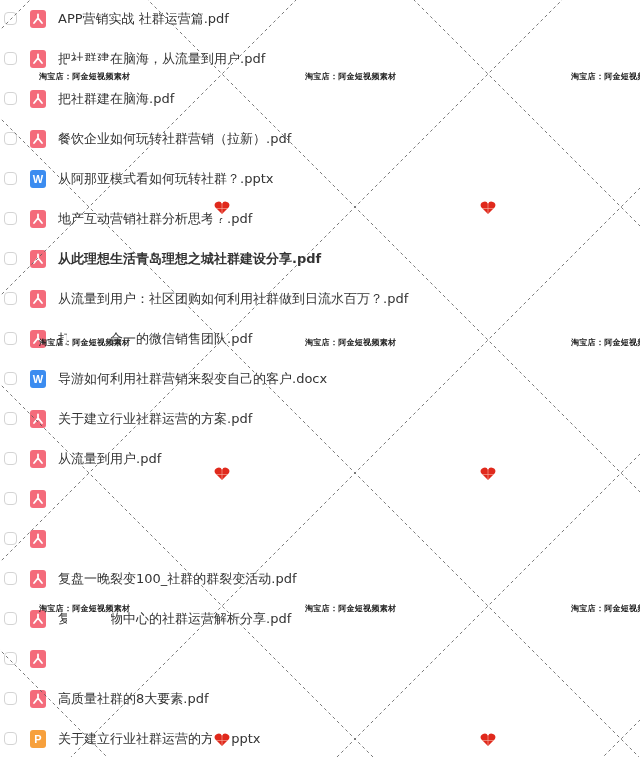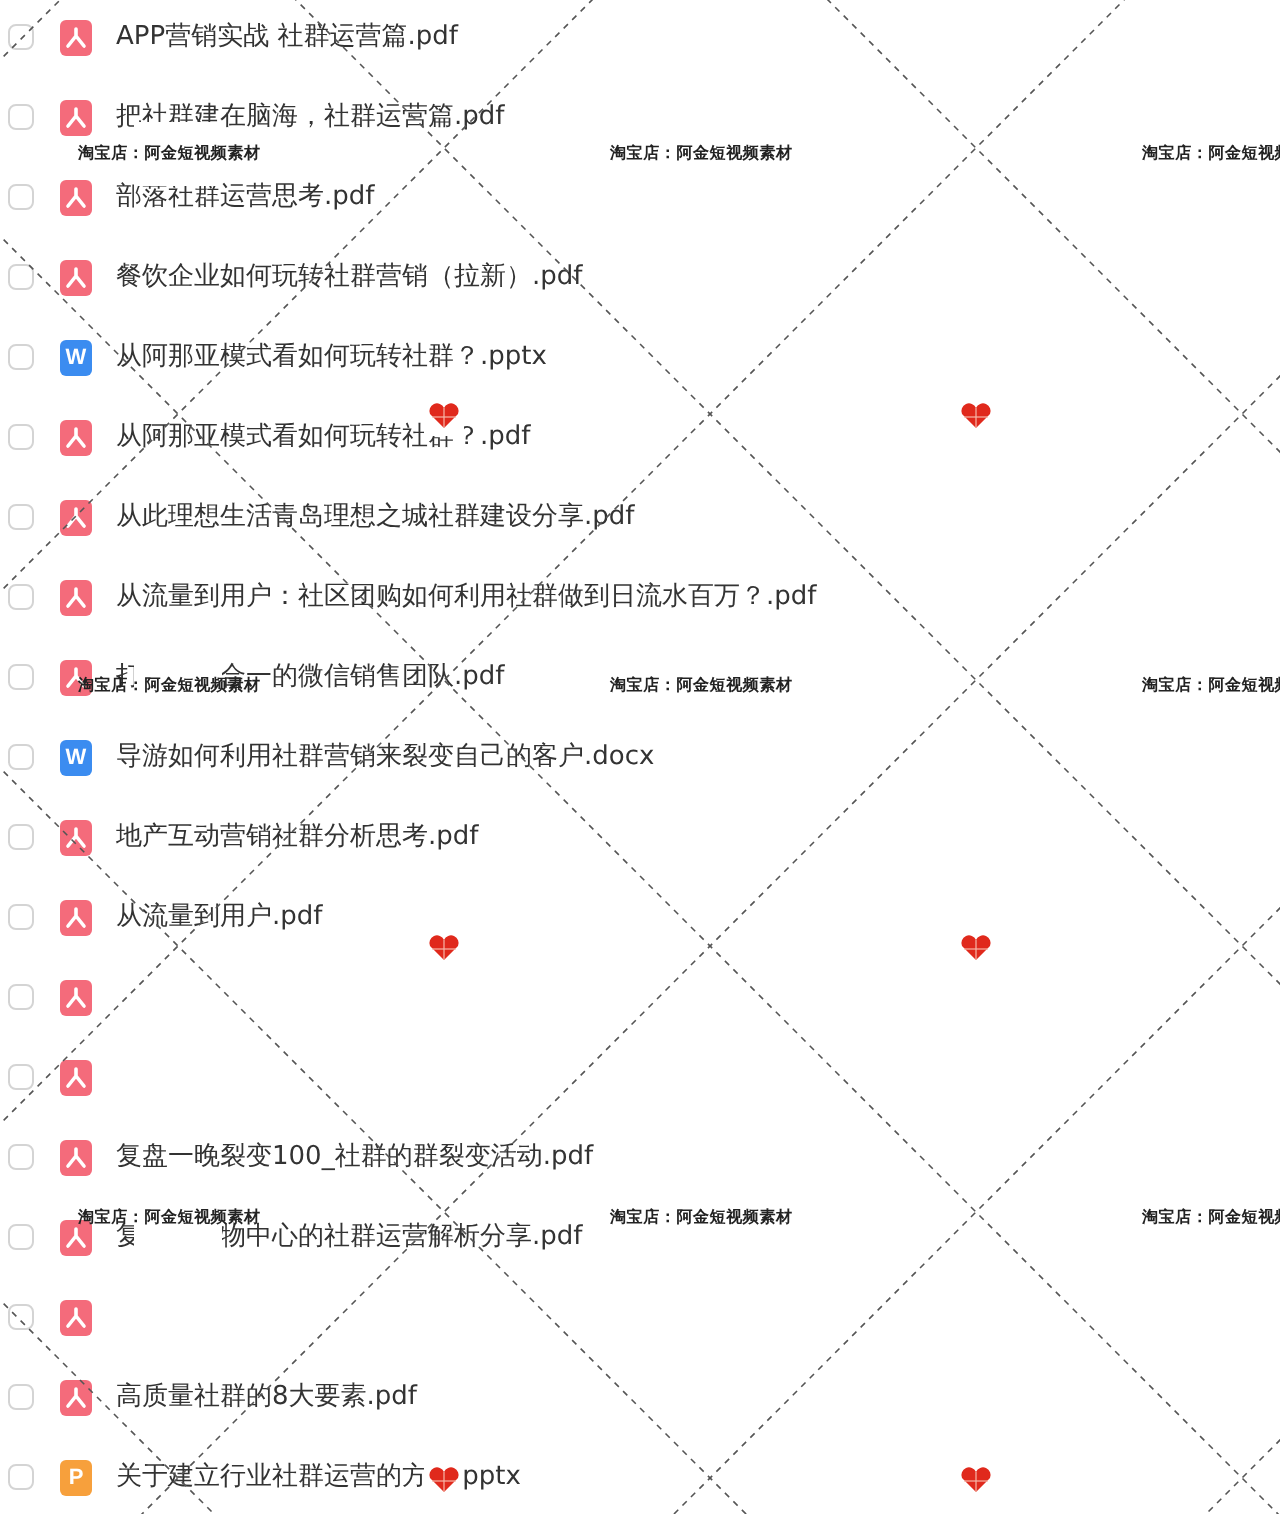--- a/index.html
+++ b/index.html
@@ -35,30 +35,30 @@
       </span>
     <span class="name">APP营销实战 社群运营篇.pdf</span>
   </div>
     <div class="row" style="top: 40px;">
     <span class="cb"></span>
     <span class="ic pdf">
         <svg width="12" height="12" viewBox="0 0 12 12">
           <path d="M6 1.5 L6 5 M6 5 L2 10 M6 5 L10 10" stroke="#fff" stroke-width="1.8" fill="none" stroke-linecap="round"></path>
         </svg>
       </span>
-    <span class="name">把社群建在脑海，社群运营篇.pdf</span>
+    <span class="name">把社群建在脑海，从流量到用户.pdf</span>
   </div>
     <div class="row" style="top: 80px;">
     <span class="cb"></span>
     <span class="ic pdf">
         <svg width="12" height="12" viewBox="0 0 12 12">
           <path d="M6 1.5 L6 5 M6 5 L2 10 M6 5 L10 10" stroke="#fff" stroke-width="1.8" fill="none" stroke-linecap="round"></path>
         </svg>
       </span>
-    <span class="name">部落社群运营思考.pdf</span>
+    <span class="name">把社群建在脑海.pdf</span>
   </div>
     <div class="row" style="top: 120px;">
     <span class="cb"></span>
     <span class="ic pdf">
         <svg width="12" height="12" viewBox="0 0 12 12">
           <path d="M6 1.5 L6 5 M6 5 L2 10 M6 5 L10 10" stroke="#fff" stroke-width="1.8" fill="none" stroke-linecap="round"></path>
         </svg>
       </span>
     <span class="name">餐饮企业如何玩转社群营销（拉新）.pdf</span>
   </div>
@@ -67,23 +67,23 @@
     <span class="ic docx">W</span>
     <span class="name">从阿那亚模式看如何玩转社群？.pptx</span>
   </div>
     <div class="row" style="top: 200px;">
     <span class="cb"></span>
     <span class="ic pdf">
         <svg width="12" height="12" viewBox="0 0 12 12">
           <path d="M6 1.5 L6 5 M6 5 L2 10 M6 5 L10 10" stroke="#fff" stroke-width="1.8" fill="none" stroke-linecap="round"></path>
         </svg>
       </span>
-    <span class="name">从阿那亚模式看如何玩转社群？.pdf</span>
-  </div>
-    <div class="row" style="top: 240px;">
+    <span class="name">地产互动营销社群分析思考？.pdf</span>
+  </div>
+    <div class="row" style="top: 240px; font-weight: bold;">
     <span class="cb"></span>
     <span class="ic pdf">
         <svg width="12" height="12" viewBox="0 0 12 12">
           <path d="M6 1.5 L6 5 M6 5 L2 10 M6 5 L10 10" stroke="#fff" stroke-width="1.8" fill="none" stroke-linecap="round"></path>
         </svg>
       </span>
     <span class="name">从此理想生活青岛理想之城社群建设分享.pdf</span>
   </div>
     <div class="row" style="top: 280px; text-decoration: underline;">
     <span class="cb"></span>
@@ -108,21 +108,21 @@
     <span class="ic docx">W</span>
     <span class="name">导游如何利用社群营销来裂变自己的客户.docx</span>
   </div>
     <div class="row" style="top: 400px;">
     <span class="cb"></span>
     <span class="ic pdf">
         <svg width="12" height="12" viewBox="0 0 12 12">
           <path d="M6 1.5 L6 5 M6 5 L2 10 M6 5 L10 10" stroke="#fff" stroke-width="1.8" fill="none" stroke-linecap="round"></path>
         </svg>
       </span>
-    <span class="name">地产互动营销社群分析思考.pdf</span>
+    <span class="name">关于建立行业社群运营的方案.pdf</span>
   </div>
     <div class="row" style="top: 440px;">
     <span class="cb"></span>
     <span class="ic pdf">
         <svg width="12" height="12" viewBox="0 0 12 12">
           <path d="M6 1.5 L6 5 M6 5 L2 10 M6 5 L10 10" stroke="#fff" stroke-width="1.8" fill="none" stroke-linecap="round"></path>
         </svg>
       </span>
     <span class="name">从流量到用户.pdf</span>
   </div>

